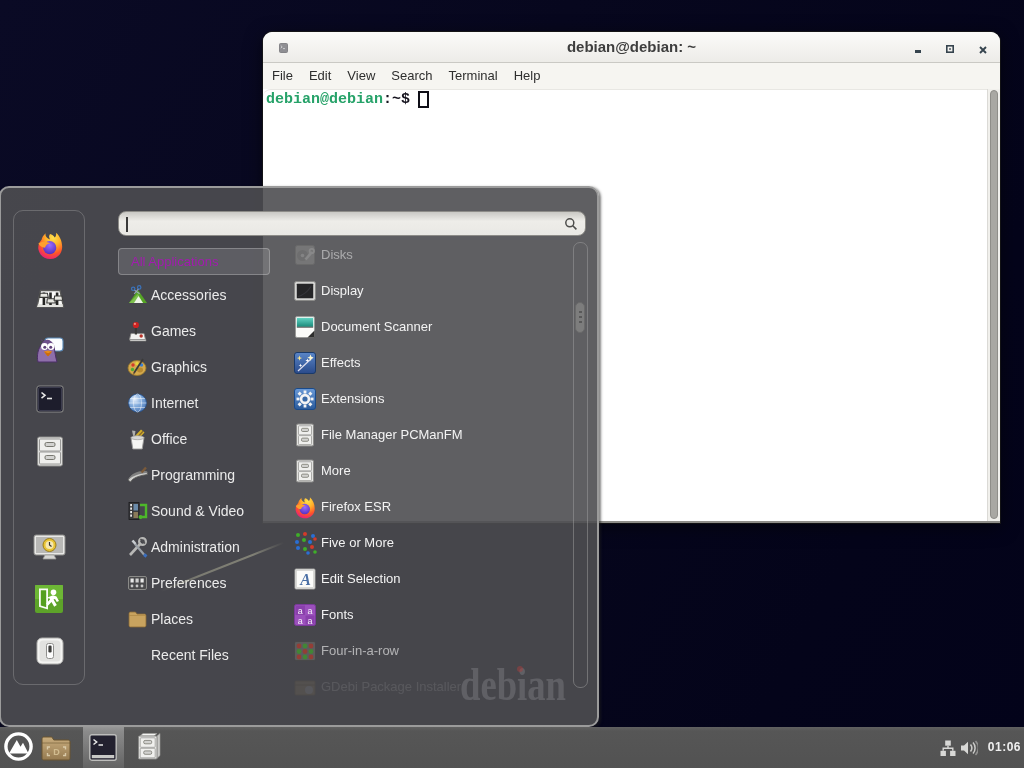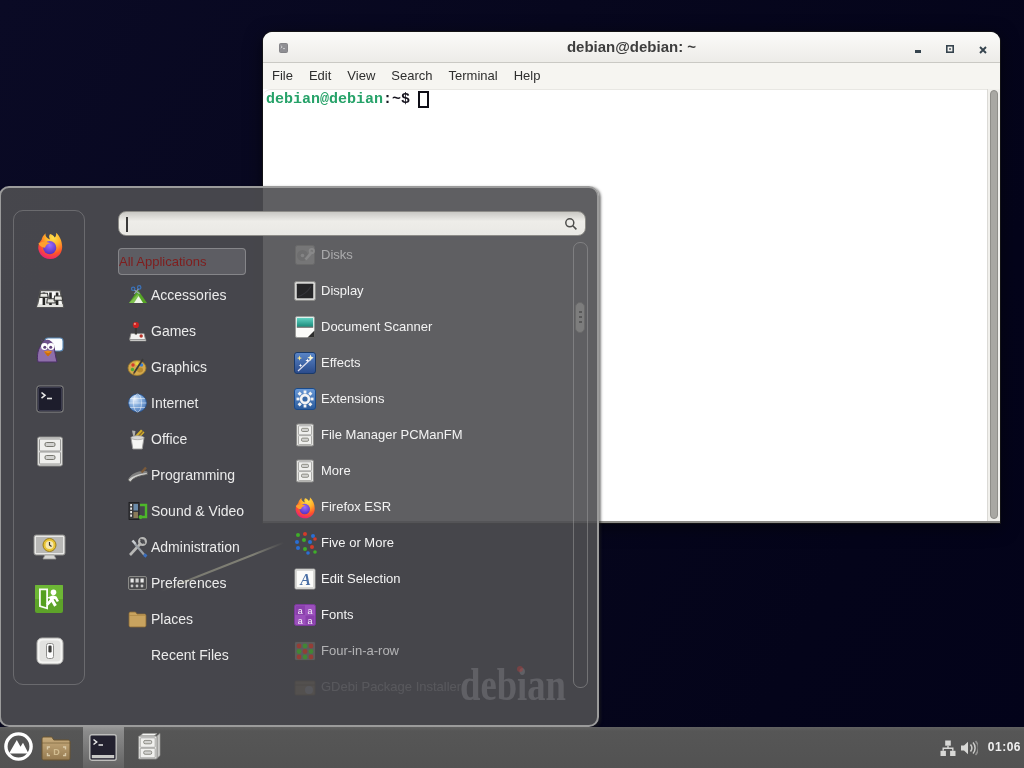--- a/index.html
+++ b/index.html
@@ -71,23 +71,23 @@
   position:absolute; left:12px; top:22px; width:72px; height:475px;
   border:1px solid rgba(175,175,175,.35); border-radius:10px;
 }
 #search {
   position:absolute; left:117px; top:23px; width:468px; height:25px;
   border-radius:8px; border:1px solid #8d8c88;
   background:linear-gradient(#c9c8c4, #eeede9 40%, #e9e8e4);
 }
 #caret { position:absolute; left:7px; top:5px; width:2px; height:15px; background:#3a3a3a; }
 #allapps {
-  position:absolute; left:117px; top:60px; width:128px; height:27px;
+  position:absolute; left:117px; top:60px; width:152px; height:27px;
   background:rgba(255,255,255,.13); border:1px solid rgba(255,255,255,.25);
-  border-radius:4px; color:#7f1d1d; font-size:13px; line-height:26px; 
+  border-radius:4px; color:#a21caf; font-size:13px; line-height:26px; padding-left:12px;
 }
 .cat { position:absolute; left:126px; height:22px; }
 .cat .ci { position:absolute; left:0; top:0; width:21px; height:22px; }
 .cat .ct { position:absolute; left:24px; top:3px; font-size:14px; color:#ebebeb; white-space:nowrap; }
 .app { position:absolute; left:292px; height:24px; }
 .app .ai { position:absolute; left:0; top:0; width:24px; height:24px; }
 .app .at { position:absolute; left:28px; top:4px; font-size:13px; color:#f3f3f3; white-space:nowrap; }
 #applist { position:absolute; left:0; top:57px; width:590px; height:455px; overflow:hidden; }
 #mscrolltrack {
   position:absolute; left:572px; top:54px; width:15px; height:446px;

